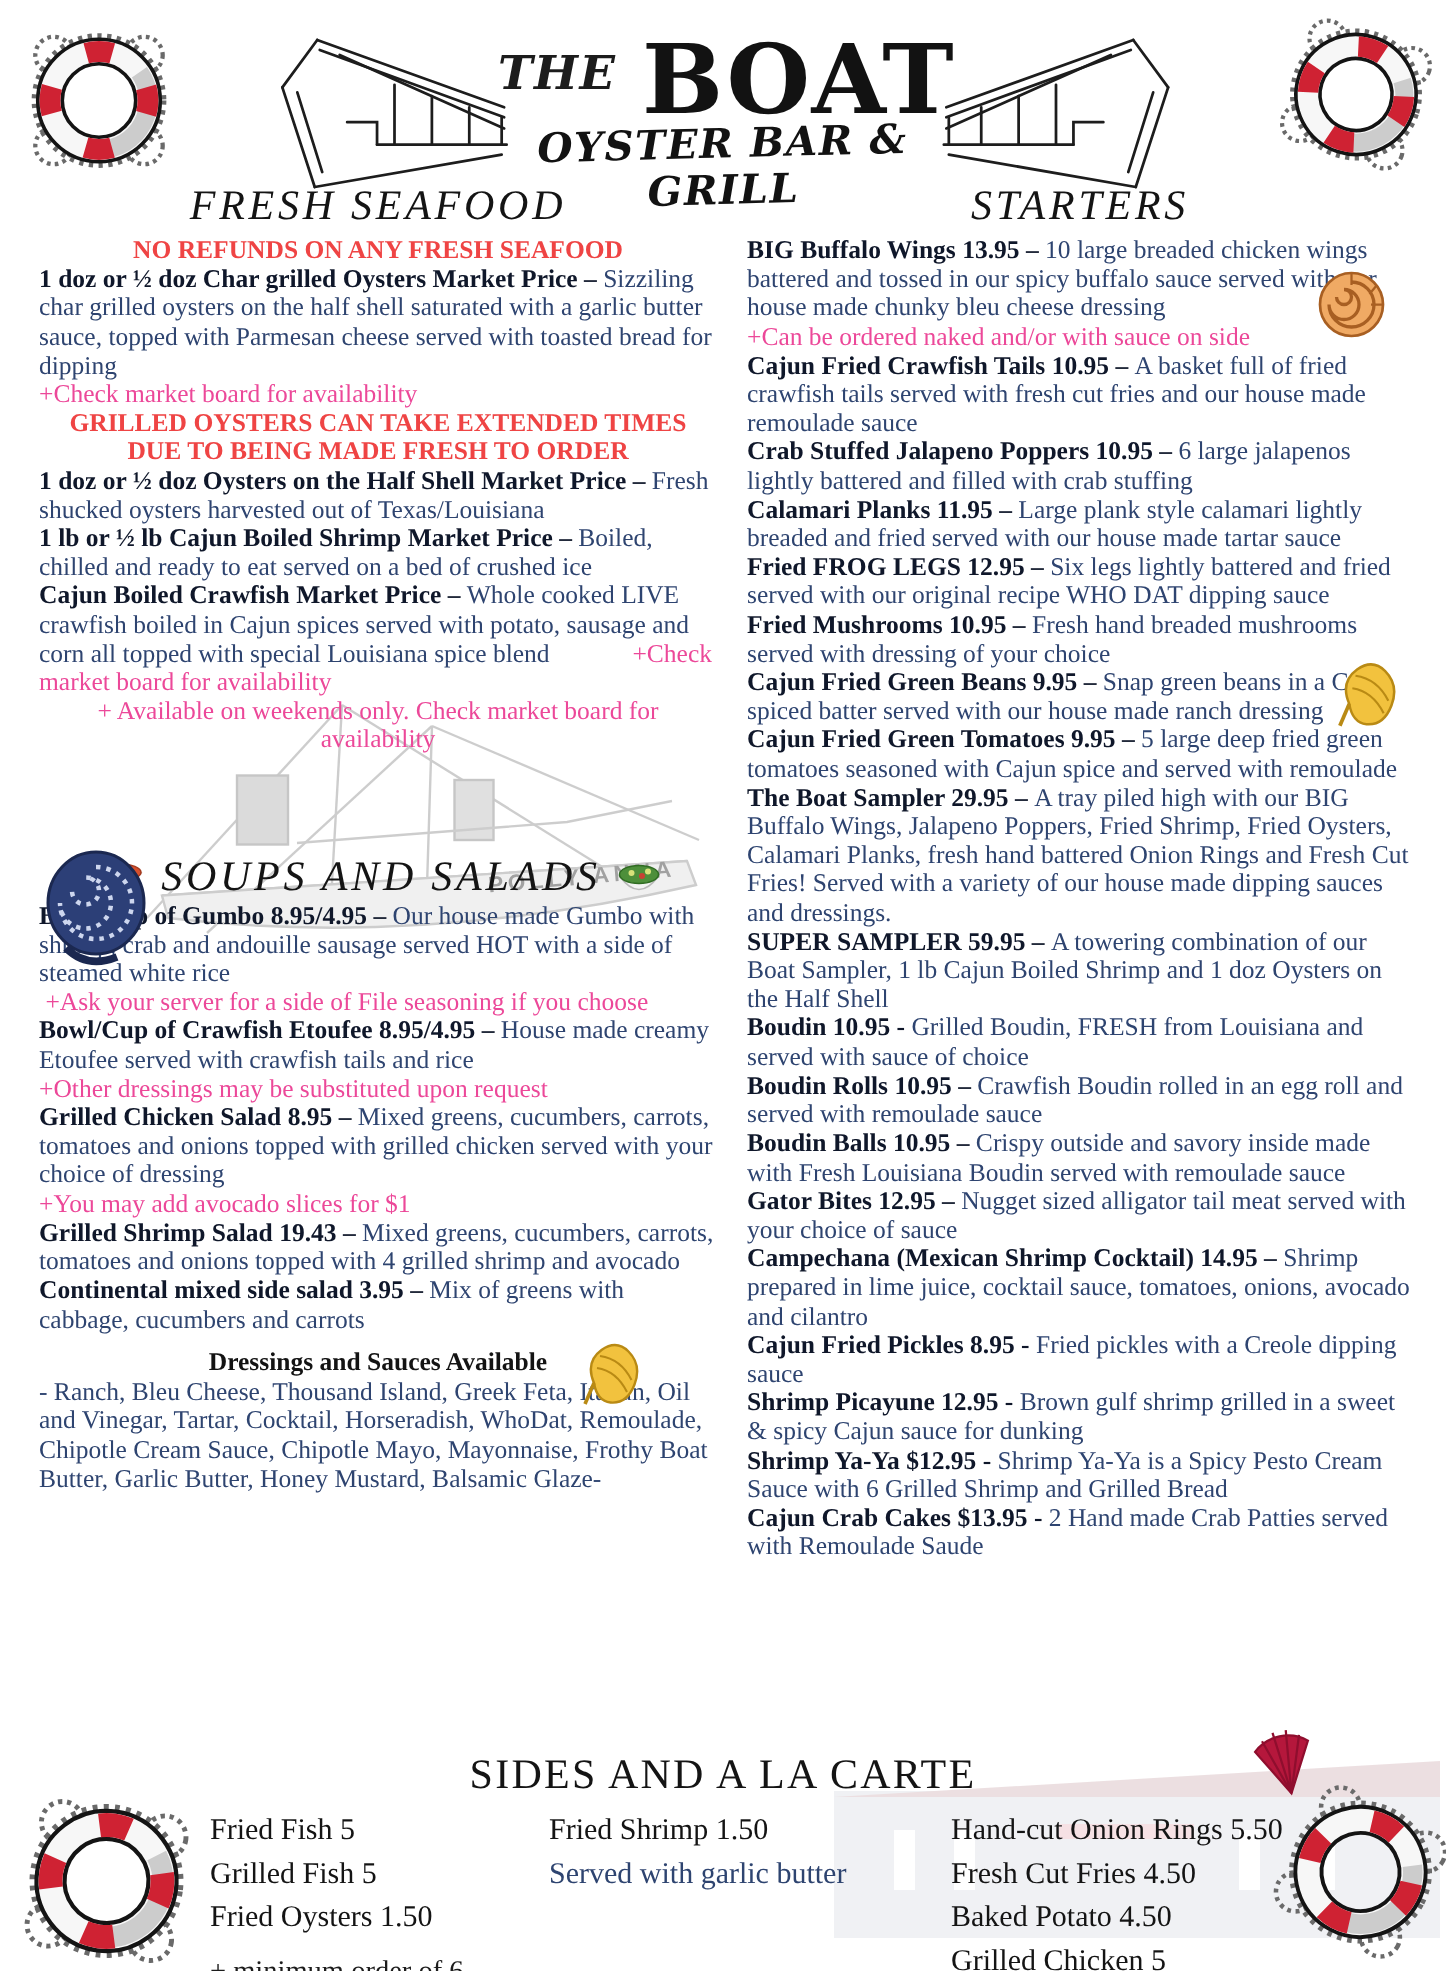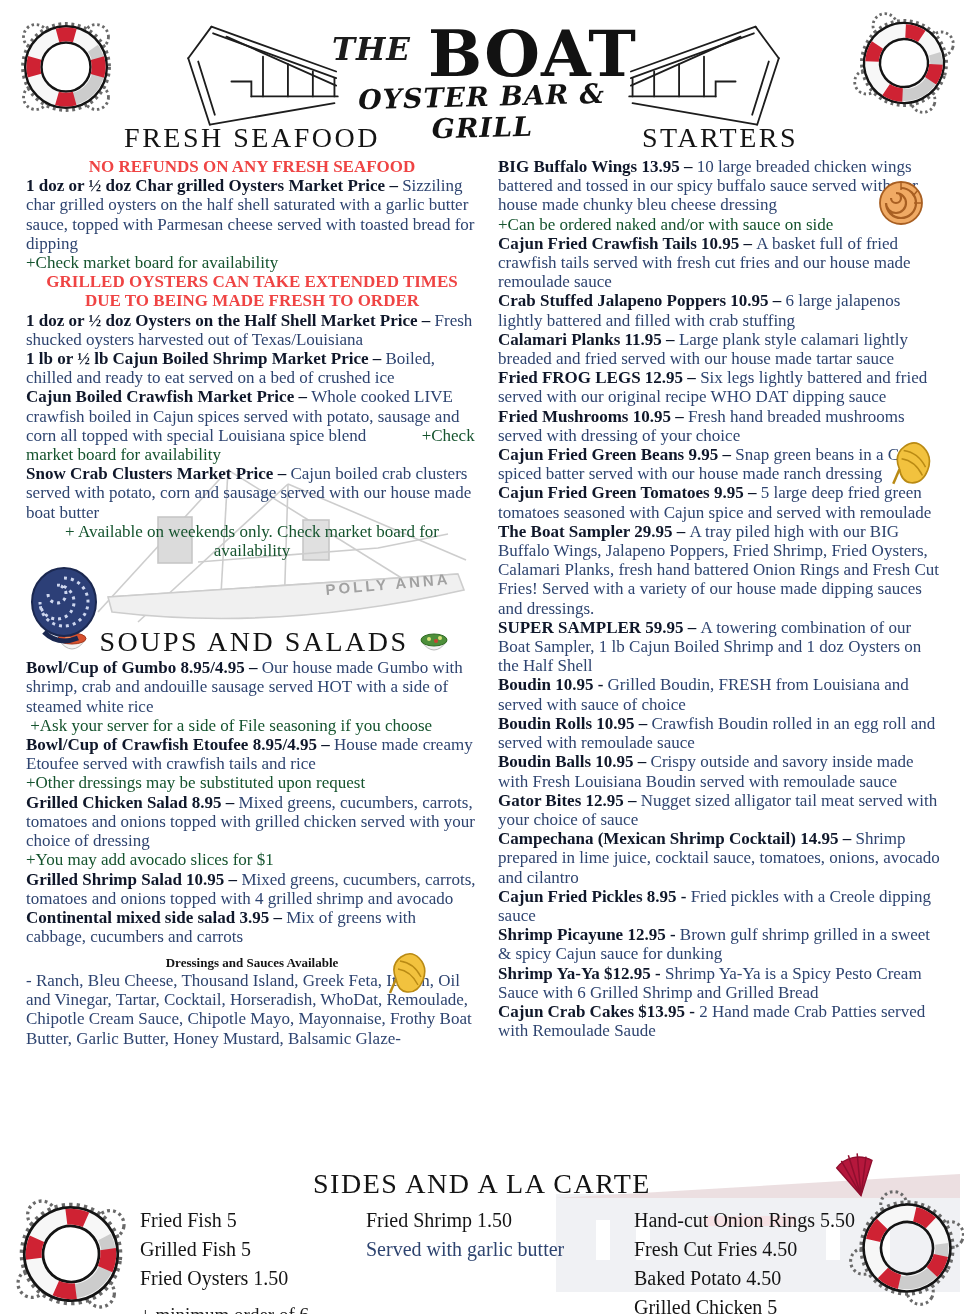--- a/index.html
+++ b/index.html
@@ -16,35 +16,35 @@
   .boat-l{left:163px;}
   .boat-r{left:604px;}
   .titleblock{position:absolute;top:16px;left:332px;width:300px;text-align:center;z-index:1;}
   .t-the{font:italic bold 31px "DejaVu Serif",serif;position:relative;top:-16px;margin-right:17px;letter-spacing:1px;}
   .t-boat{font:bold 64px "DejaVu Serif",serif;letter-spacing:1px;color:#121212;}
   .t-tag{font:italic bold 27px "DejaVu Serif",serif;letter-spacing:1px;margin-top:-10px;transform:rotate(-1.5deg);color:#121212;}
   
   .cols{position:absolute;top:122px;left:26px;width:916px;display:flex;gap:20px;z-index:1;}
   .col{width:452px;position:relative;}
   .col-right{width:444px;}
-  h2.sect{font-size:28px;font-weight:normal;letter-spacing:2.5px;text-align:center;margin:0 0 3px 0;color:#141414;}
+  h2.sect{font-size:28px;font-weight:normal;letter-spacing:2.5px;text-align:center;margin:0 0 3px 0;color:#141414;font-style:italic;}
   .para{font-size:17px;line-height:1.13;margin:0;}
   .center{text-align:center;}
   .run-b{font-weight:bold;color:#0f172a;}
   .run-d{color:#2e4470;}
-  .run-n{color:#14532d;}
+  .run-n{color:#ec4899;}
   .run-w{font-weight:bold;color:#ef4444;}
   
   .soupshead{position:relative;margin-top:10px;height:88px;}
   .soupshead .hrow{position:absolute;bottom:0;left:0;width:100%;display:flex;align-items:center;justify-content:center;gap:10px;}
   .pollyanna{position:absolute;z-index:0;top:462px;left:78px;width:400px;height:205px;opacity:.55;}
   .bluespiral{position:absolute;z-index:2;top:562px;left:30px;width:68px;height:86px;}
   
   .dressings{position:relative;margin-top:9px;}
-  .dressings .dhead{font-size:13px;font-weight:bold;text-align:center;color:#131313;line-height:1.2;}
+  .dressings .dhead{font-size:17px;font-weight:bold;text-align:center;color:#131313;line-height:1.2;}
   .shell-dress{position:absolute;top:-6px;right:50px;width:40px;height:48px;}
   .shell-wings{position:absolute;top:56px;right:16px;width:50px;height:50px;}
   .shell-beans{position:absolute;top:316px;right:8px;width:44px;height:50px;}
   .scallop-red{position:absolute;z-index:2;top:1146px;left:834px;width:44px;height:52px;transform:rotate(-12deg);}
   
   .bldg{position:absolute;z-index:0;top:1168px;left:556px;width:404px;height:124px;opacity:.14;}
   .footer{position:absolute;z-index:1;top:1168px;left:0;width:100%;}
   .footer h2{font-size:28px;font-weight:normal;letter-spacing:1.5px;text-align:center;margin:0 0 6px 0;color:#141414;}
   .frow{display:flex;padding-left:140px;}
   .fcol{font-size:20px;line-height:1.45;color:#141414;}
@@ -151,21 +151,20 @@
       <h2 class="sect">FRESH SEAFOOD</h2>
       <div>
           <div class="para center"><span class="run-w">NO REFUNDS ON ANY FRESH SEAFOOD</span></div>
           <div class="para"><span class="run-b">1 doz or ½ doz Char grilled Oysters Market Price – </span><span class="run-d">Sizziling char grilled oysters on the half shell saturated with a garlic butter sauce, topped with Parmesan cheese served with toasted bread for dipping</span></div>
           <div class="para"><span class="run-n">+Check market board for availability</span></div>
           <div class="para center"><span class="run-w">GRILLED OYSTERS CAN TAKE EXTENDED TIMES</span></div>
           <div class="para center"><span class="run-w">DUE TO BEING MADE FRESH TO ORDER</span></div>
           <div class="para"><span class="run-b">1 doz or ½ doz Oysters on the Half Shell Market Price – </span><span class="run-d">Fresh shucked oysters harvested out of Texas/Louisiana</span></div>
           <div class="para"><span class="run-b">1 lb or ½ lb Cajun Boiled Shrimp Market Price – </span><span class="run-d">Boiled, chilled and ready to eat served on a bed of crushed ice</span></div>
           <div class="para"><span class="run-b">Cajun Boiled Crawfish Market Price – </span><span class="run-d">Whole cooked LIVE crawfish boiled in Cajun spices served with potato, sausage and corn all topped with special Louisiana spice blend</span><span class="run-n">&nbsp;&nbsp;&nbsp;&nbsp;&nbsp;&nbsp;&nbsp;&nbsp;&nbsp;&nbsp;&nbsp;&nbsp;&nbsp;+Check market board for availability</span></div>
-          <div class="para"><span class="run-b">Snow Crab Clusters Market Price – </span><span class="run-d">Cajun boiled crab clusters served with potato, corn and sausage served with our house made boat butter</span></div>
           <div class="para center"><span class="run-n">+ Available on weekends only. Check market board for availability</span></div>
         </div>
 
       <div class="soupshead">
         <div class="hrow">
           <svg width="34" height="26" viewBox="0 0 34 26">
             <path d="M3,10 Q17,30 31,10 Z" fill="#f3f3f3" stroke="#b9b9b9"></path>
             <ellipse cx="17" cy="9.5" rx="14" ry="5.5" fill="#d7502d" stroke="#a53a1e"></ellipse>
             <ellipse cx="13" cy="9" rx="3" ry="1.4" fill="#ef8a5a"></ellipse>
           </svg>
@@ -179,21 +178,21 @@
           </svg>
         </div>
       </div>
       <div>
           <div class="para"><span class="run-b">Bowl/Cup of Gumbo 8.95/4.95 – </span><span class="run-d">Our house made Gumbo with shrimp, crab and andouille sausage served HOT with a side of steamed white rice</span></div>
           <div class="para"><span class="run-n">&nbsp;+Ask your server for a side of File seasoning if you choose</span></div>
           <div class="para"><span class="run-b">Bowl/Cup of Crawfish Etoufee 8.95/4.95 – </span><span class="run-d">House made creamy Etoufee served with crawfish tails and rice</span></div>
           <div class="para"><span class="run-n">+Other dressings may be substituted upon request</span></div>
           <div class="para"><span class="run-b">Grilled Chicken Salad 8.95 – </span><span class="run-d">Mixed greens, cucumbers, carrots, tomatoes and onions topped with grilled chicken served with your choice of dressing</span></div>
           <div class="para"><span class="run-n">+You may add avocado slices for $1</span></div>
-          <div class="para"><span class="run-b">Grilled Shrimp Salad 10.95 – </span><span class="run-d">Mixed greens, cucumbers, carrots, tomatoes and onions topped with 4 grilled shrimp and avocado</span></div>
+          <div class="para"><span class="run-b">Grilled Shrimp Salad 19.43 – </span><span class="run-d">Mixed greens, cucumbers, carrots, tomatoes and onions topped with 4 grilled shrimp and avocado</span></div>
           <div class="para"><span class="run-b">Continental mixed side salad 3.95 – </span><span class="run-d">Mix of greens with cabbage, cucumbers and carrots</span></div>
         </div>
 
       <div class="dressings">
         <svg class="shell-dress" viewBox="0 0 40 48">
           <path d="M8,30 Q2,16 13,8 Q23,1 31,9 Q40,18 35,31 Q30,44 19,43 Q10,42 8,30 Z" fill="#f2c23e" stroke="#b98a14" stroke-width="1.6"></path>
           <path d="M12,12 Q26,14 33,28 M10,20 Q23,22 30,36" fill="none" stroke="#b98a14" stroke-width="1.4"></path>
           <path d="M8,30 L2,44" stroke="#b98a14" stroke-width="2.4"></path>
         </svg>
         <div class="dhead">Dressings and Sauces Available</div>

